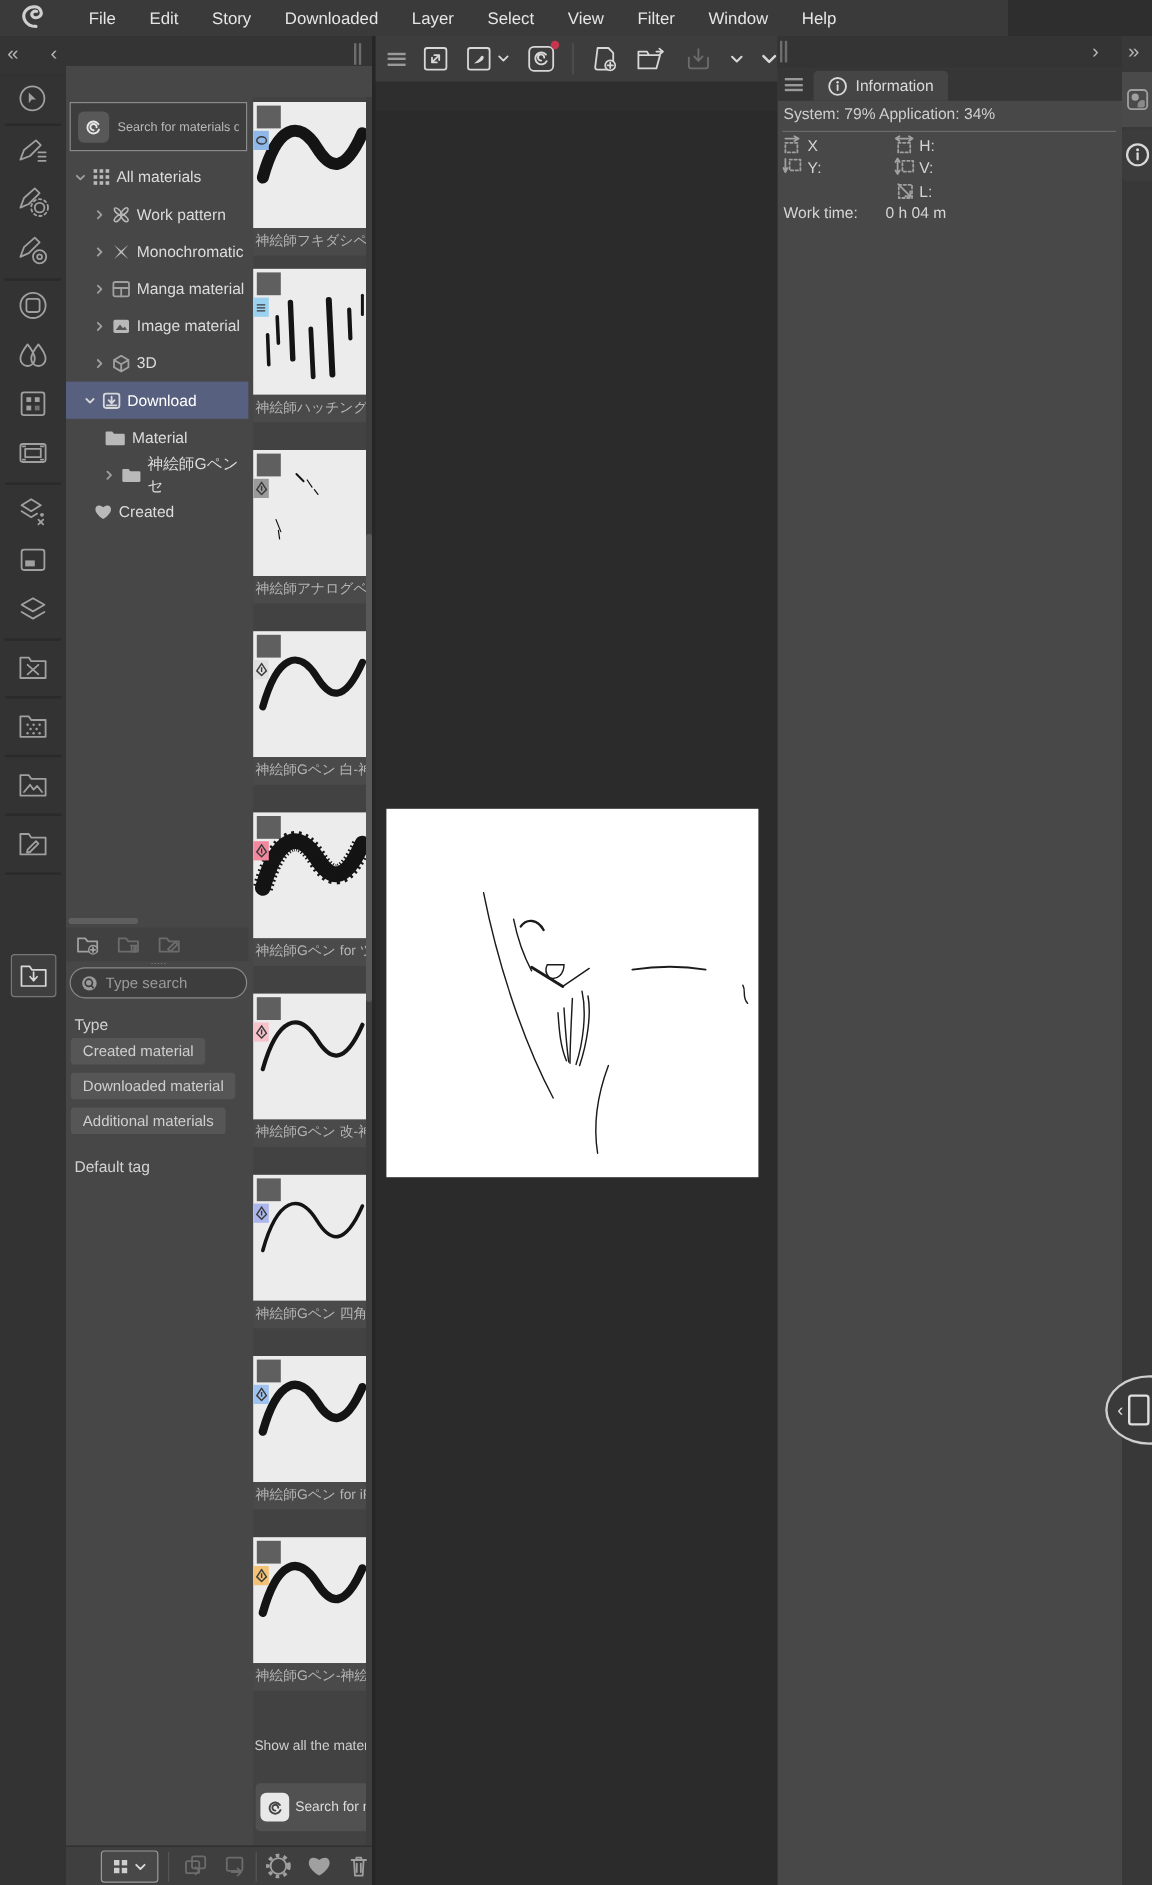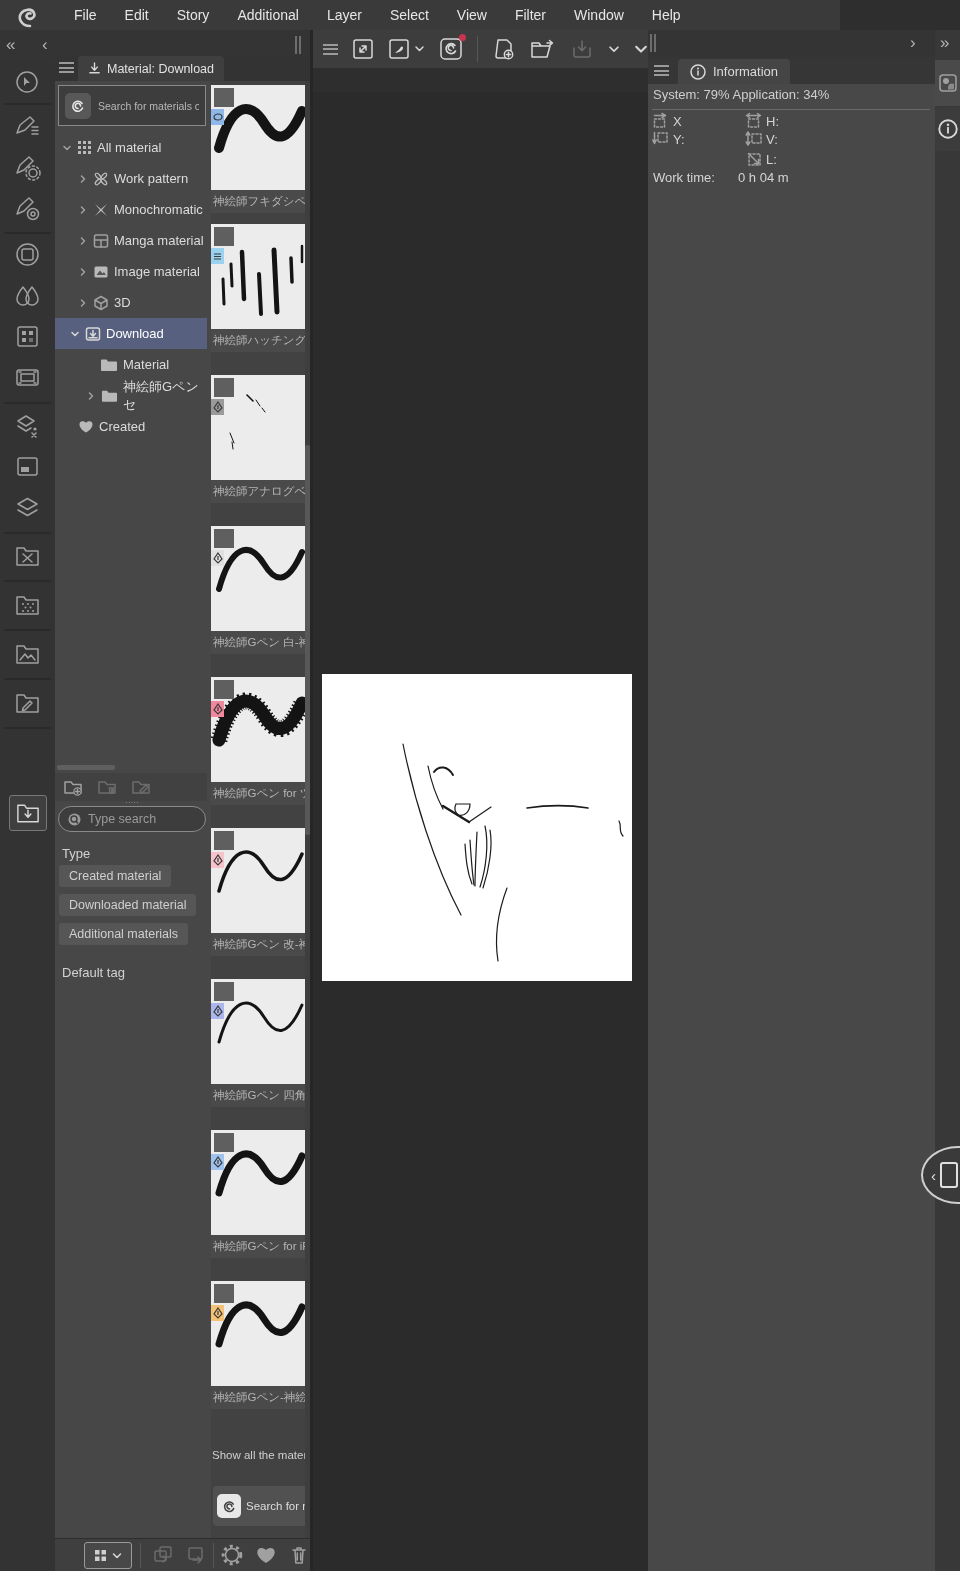--- a/index.html
+++ b/index.html
@@ -6,21 +6,21 @@
   html,body { background:#222; }
   body { font-family:"Liberation Sans","DejaVu Sans",sans-serif; }
   #app { position:relative; width:960px; height:1571px; background:#2e2e2e; overflow:hidden; color:#d8d8d8; font-size:13px; }
   .abs { position:absolute; }
   svg { display:block; }
   .ic { stroke:#a0a0a0; fill:none; stroke-width:1.5; stroke-linecap:round; stroke-linejoin:round; }
   .ic-bright { stroke:#d8d8d8; }
   .ic-dim { stroke:#6c6c6c; }
 
   
-  .menubar { left:0; top:0; width:840px; height:30px; background:#3a3a3a; display:flex; align-items:flex-end; }
+  .menubar { left:0; top:0; width:840px; height:30px; background:#3a3a3a; display:flex; align-items:flex-start; }
   .menu-item { color:#e6e6e6; font-size:14px; padding:0 14px; line-height:30px; cursor:default; }
 
   
   .strip { background:#343434; }
   .vgrip { width:6px; height:18px; border-left:2px solid #6d6d6d; border-right:2px solid #6d6d6d; }
   .hgrip { width:15px; height:11px; border-top:2px solid #9a9a9a; border-bottom:2px solid #9a9a9a; }
   .hgrip:before { content:""; display:block; margin-top:2.5px; height:2px; background:#9a9a9a; }
   .navchev { color:#b5b5b5; font-size:17px; line-height:26px; }
 
   
@@ -124,21 +124,21 @@
 <div id="app">
 
   <div class="abs menubar">
     <svg width="34" height="26" viewBox="0 0 34 26" style="margin-left:12px">
       <path d="M18,22 C9,22 6,14 9,9.5 C12,5 20,4 22,9 C24,14 17,16.5 15,13.5 C13.4,11.2 16,8.5 18.5,9.5" fill="none" stroke="#cfcfcf" stroke-width="2.6" stroke-linecap="round"></path>
     </svg>
     <div style="width:14px"></div>
     <span class="menu-item">File</span>
     <span class="menu-item">Edit</span>
     <span class="menu-item">Story</span>
-    <span class="menu-item">Additional</span>
+    <span class="menu-item">Downloaded</span>
     <span class="menu-item">Layer</span>
     <span class="menu-item">Select</span>
     <span class="menu-item">View</span>
     <span class="menu-item">Filter</span>
     <span class="menu-item">Window</span>
     <span class="menu-item">Help</span>
   </div>
 
   <div class="abs strip" style="left:0;top:30px;width:310px;height:32px">
     <span class="abs navchev" style="left:6px;top:2px">«</span>
@@ -237,29 +237,20 @@
     </svg>
     <div class="rail-sep" style="top:665px"></div>
     <div class="rail-active-box"></div>
     <svg class="rail-ic" style="top:739px;left:15px" width="26" height="24" viewBox="0 0 27 24">
       <path d="M3,4 L10,4 L12,7 L24,7 L24,21 L3,21 Z" class="ic ic-bright"></path>
         <path d="M13.5,9 L13.5,15 M10.5,13 L13.5,16.5 L16.5,13" class="ic ic-bright"></path>
     </svg>
   </div>
 
   <div class="abs mat-panel">
-    <div class="mat-header">
-      <div class="abs hgrip" style="left:4px;top:7px"></div>
-      <div class="mat-tab">
-        <svg width="13" height="13" viewBox="0 0 14 14">
-            <path d="M7,1 L7,8 M4,5.5 L7,9 L10,5.5 M2,11.5 h10" class="ic ic-bright"></path>
-          </svg>
-        <span>Material: Download</span>
-      </div>
-    </div>
 
     <div class="search-assets-btn">
       <span class="csp-sq">
         <svg width="16" height="16" viewBox="0 0 16 16">
             <path d="M12,5.5 A5,5 0 1 0 12.5,10 M10.5,8 A2.6,2.6 0 1 0 8,10.5" fill="none" stroke="#e8e8e8" stroke-width="1.6" stroke-linecap="round"></path>
           </svg>
       </span>
       <span class="txt">Search for materials on AS</span>
     </div>
 
@@ -273,21 +264,21 @@
             <rect x="6" y="1" width="3" height="3"></rect>
             <rect x="11" y="1" width="3" height="3"></rect>
             <rect x="1" y="6" width="3" height="3"></rect>
             <rect x="6" y="6" width="3" height="3"></rect>
             <rect x="11" y="6" width="3" height="3"></rect>
             <rect x="1" y="11" width="3" height="3"></rect>
             <rect x="6" y="11" width="3" height="3"></rect>
             <rect x="11" y="11" width="3" height="3"></rect>
           </g>
         </svg>
-      <span>All material</span>
+      <span>All materials</span>
     </div>
     <div class="tree-row" style="top:108px;padding-left:23px">
       <svg class="chev" viewBox="0 0 10 10">
           <path d="M3.5,2 L6.5,5 L3.5,8" class="ic"></path>
         </svg>
       <svg width="16" height="16" viewBox="0 0 16 16">
           <g fill="none" stroke="#b9b9b9" stroke-width="1.3">
             <ellipse cx="5" cy="5" rx="3.4" ry="1.7" transform="rotate(45 5 5)"></ellipse>
             <ellipse cx="11" cy="5" rx="3.4" ry="1.7" transform="rotate(135 11 5)"></ellipse>
             <ellipse cx="5" cy="11" rx="3.4" ry="1.7" transform="rotate(135 5 11)"></ellipse>
@@ -337,21 +328,21 @@
     <div class="tree-row sel" style="top:263px;padding-left:15px">
       <svg class="chev" viewBox="0 0 10 10">
           <path d="M2,3.5 L5,6.5 L8,3.5" class="ic ic-bright"></path>
         </svg>
       <svg width="16" height="16" viewBox="0 0 16 16">
           <rect x="1.5" y="2" width="13" height="12" rx="2" class="ic ic-bright"></rect>
           <path d="M8,4.5 L8,9 M5.5,7.5 L8,10.2 L10.5,7.5 M4,11.8 h8" class="ic ic-bright"></path>
         </svg>
       <span style="color:#fff">Download</span>
     </div>
-    <div class="tree-row" style="top:294px;padding-left:45px">
+    <div class="tree-row" style="top:294px;padding-left:32px">
       <svg width="18" height="14" viewBox="0 0 18 14">
           <use href="#folder"></use>
         </svg>
       <span>Material</span>
     </div>
     <div class="tree-row" style="top:325px;padding-left:31px">
       <svg class="chev" viewBox="0 0 10 10">
           <path d="M3.5,2 L6.5,5 L3.5,8" class="ic"></path>
         </svg>
       <svg width="18" height="14" viewBox="0 0 18 14">

